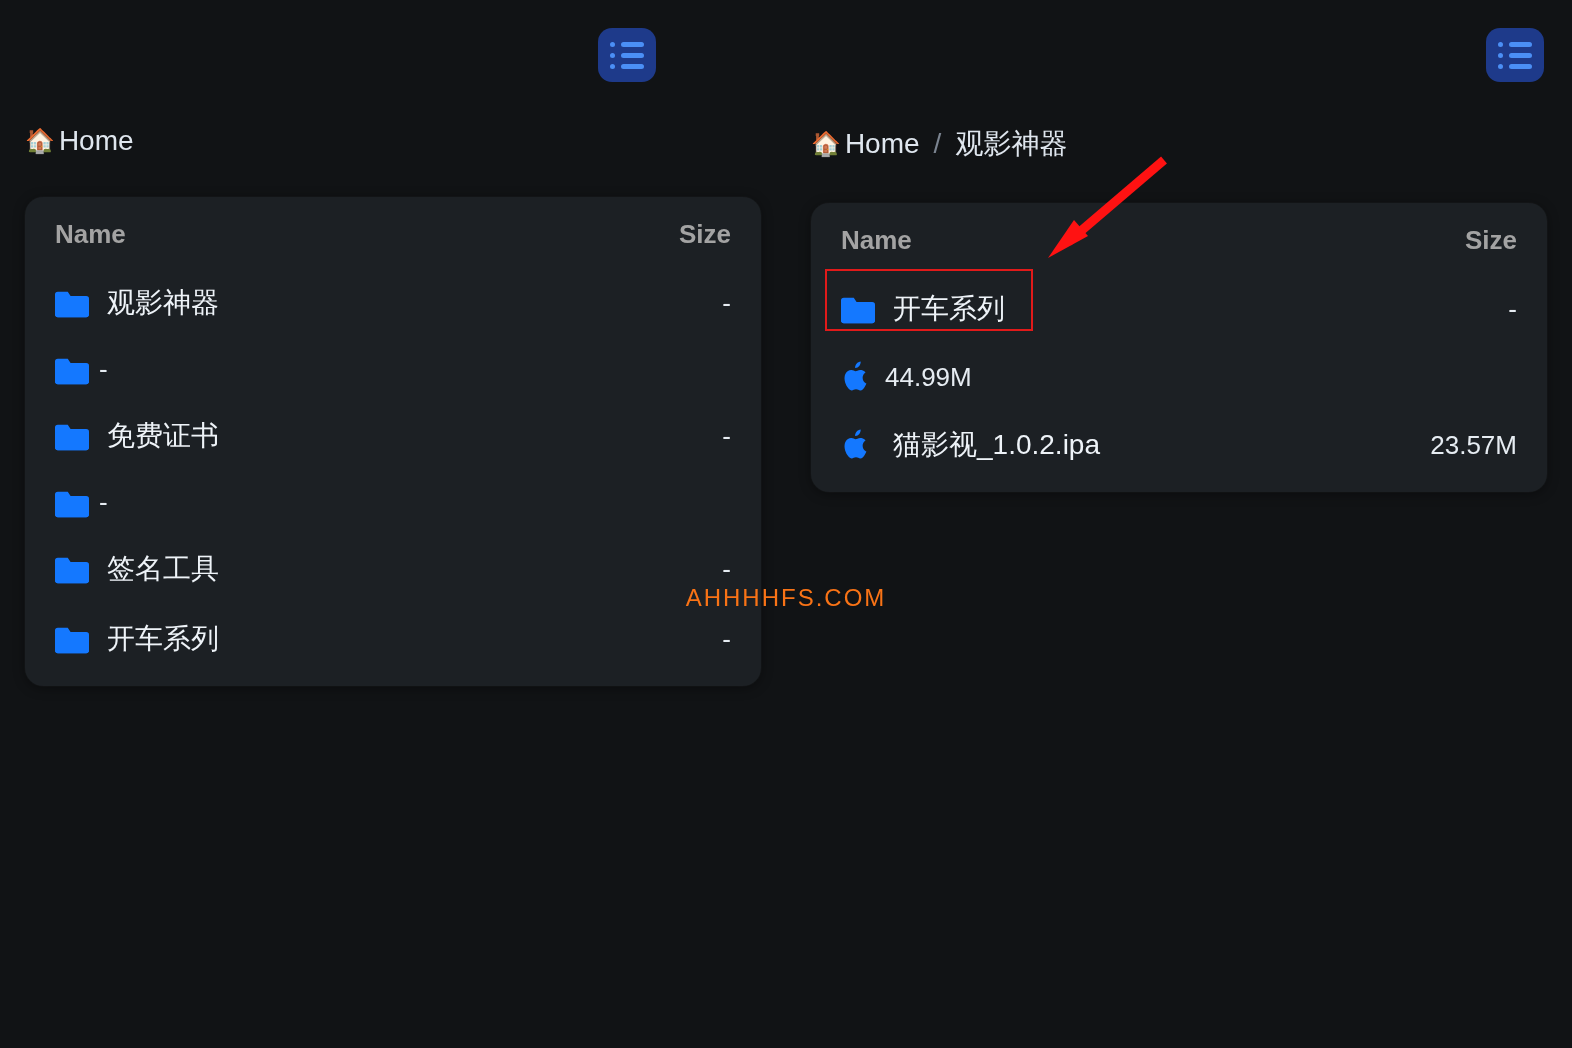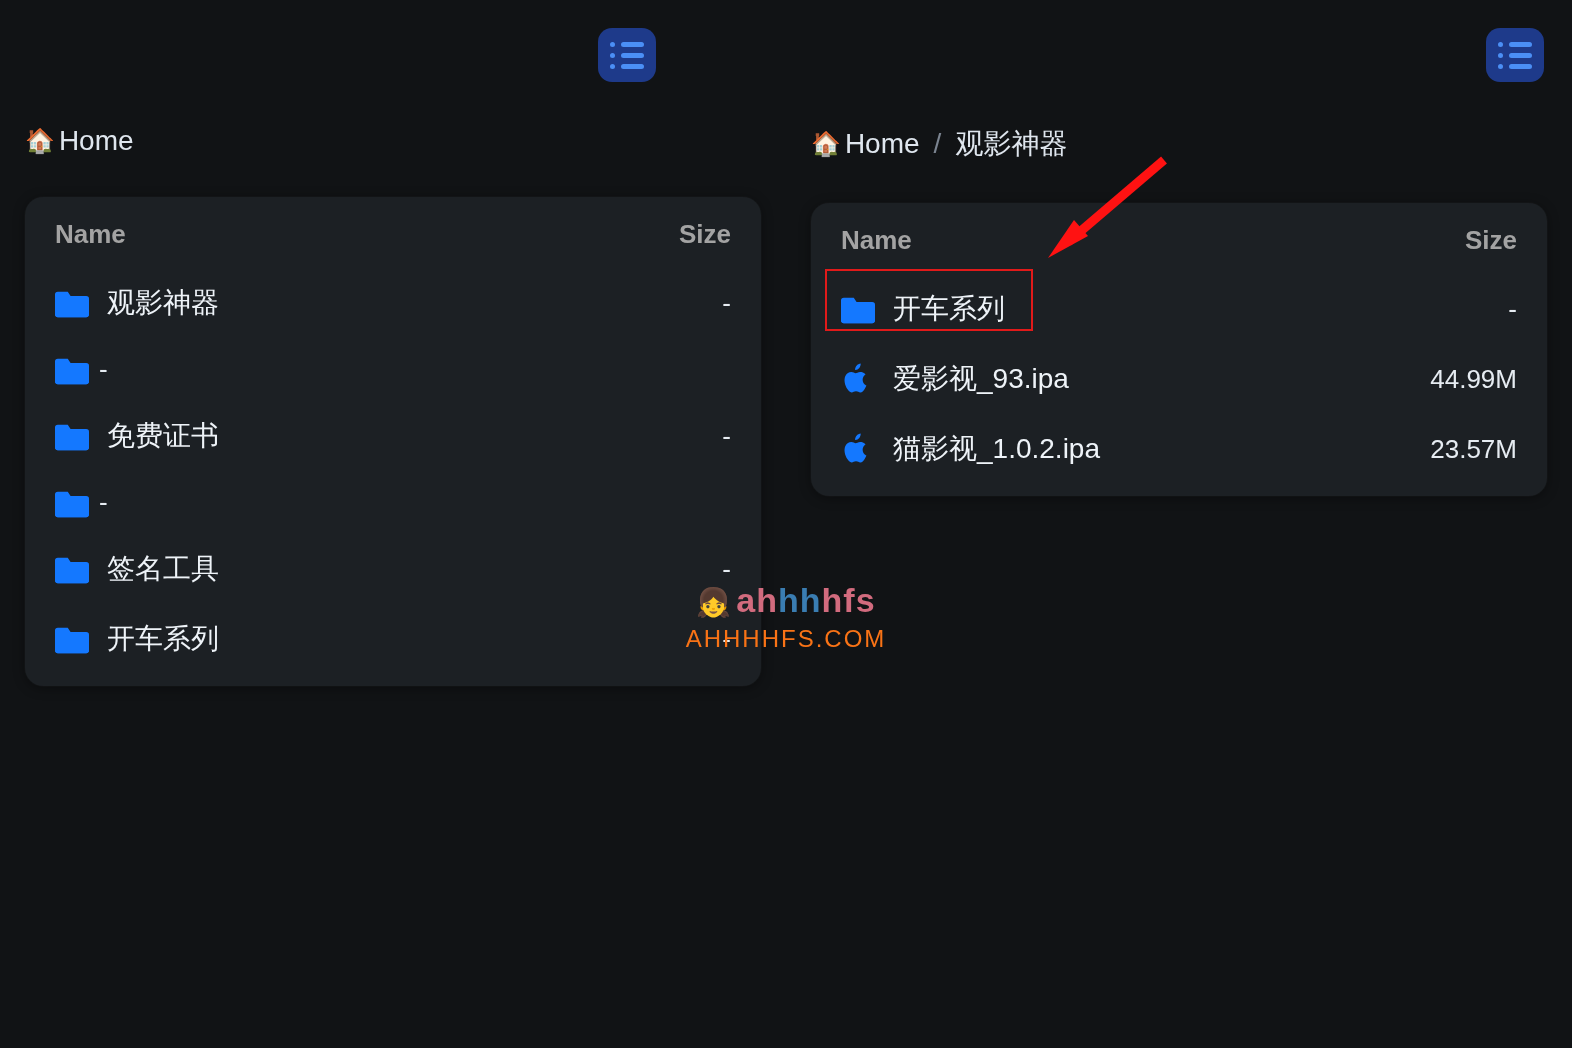--- a/index.html
+++ b/index.html
@@ -271,21 +271,20 @@
           </span>
         <span class="name">开车系列</span>
         <span class="size">-</span>
       </div>
       <div class="file-row">
         <span class="icon-wrap apple-icon">
             <svg viewBox="0 0 20 24">
               <path fill="#1478ff" d="M14.7 12.6c0-2.5 2-3.7 2.1-3.7-1.1-1.7-2.9-1.9-3.5-1.9-1.5-.2-2.9.9-3.6.9s-1.9-.9-3.1-.8c-1.6 0-3.1.9-3.9 2.4-1.7 2.9-.4 7.2 1.2 9.6.8 1.1 1.7 2.4 3 2.4 1.2 0 1.7-.8 3.1-.8s1.9.8 3.1.8c1.3 0 2.1-1.2 2.9-2.3.9-1.3 1.3-2.6 1.3-2.6s-2.6-1-2.6-4zm-2.4-8.4c.7-.8 1.1-2 1-3.1-1 0-2.2.7-2.9 1.5-.6.7-1.2 1.9-1 3 1.1.1 2.2-.6 2.9-1.4z"></path>
             </svg>
           </span>
-        <span class="name">爱影视_93.ipa</span>
         <span class="size">44.99M</span>
       </div>
       <div class="file-row">
         <span class="icon-wrap apple-icon">
             <svg viewBox="0 0 20 24">
               <path fill="#1478ff" d="M14.7 12.6c0-2.5 2-3.7 2.1-3.7-1.1-1.7-2.9-1.9-3.5-1.9-1.5-.2-2.9.9-3.6.9s-1.9-.9-3.1-.8c-1.6 0-3.1.9-3.9 2.4-1.7 2.9-.4 7.2 1.2 9.6.8 1.1 1.7 2.4 3 2.4 1.2 0 1.7-.8 3.1-.8s1.9.8 3.1.8c1.3 0 2.1-1.2 2.9-2.3.9-1.3 1.3-2.6 1.3-2.6s-2.6-1-2.6-4zm-2.4-8.4c.7-.8 1.1-2 1-3.1-1 0-2.2.7-2.9 1.5-.6.7-1.2 1.9-1 3 1.1.1 2.2-.6 2.9-1.4z"></path>
             </svg>
           </span>
         <span class="name">猫影视_1.0.2.ipa</span>
         <span class="size">23.57M</span>
@@ -295,19 +294,16 @@
     </div>
 
     <svg class="arrow-overlay" style="left:250px; top:150px; width:140px; height:120px;" viewBox="0 0 140 120">
       <defs></defs>
       <line x1="128" y1="10" x2="32" y2="92" stroke="#ff1212" stroke-width="9"></line>
       <polygon points="12,108 52,86 38,70" fill="#ff1212"></polygon>
     </svg>
   </div>
 
   <div class="watermark">
-    <div class="wm-top">
-      <span class="emoji">👧</span><span class="c1">ah</span><span class="c2">hh</span><span class="c1">hfs</span>
-    </div>
     <div class="wm-bottom">AHHHHFS.COM</div>
   </div>
 
 </div>
 
 </body></html>

